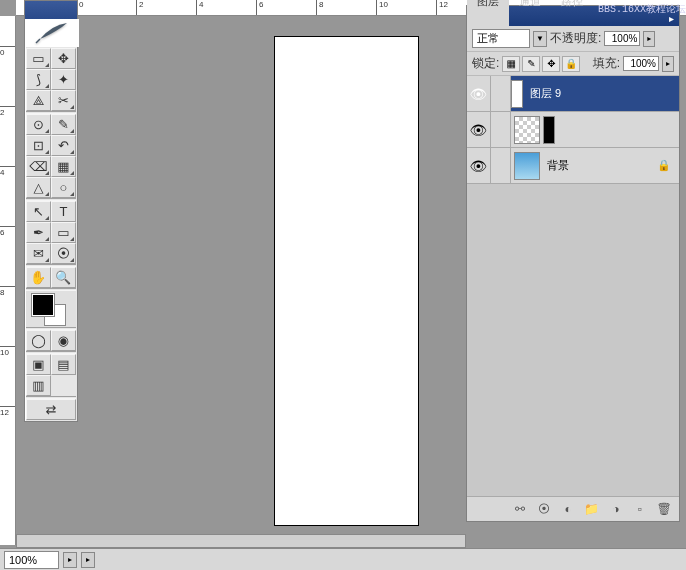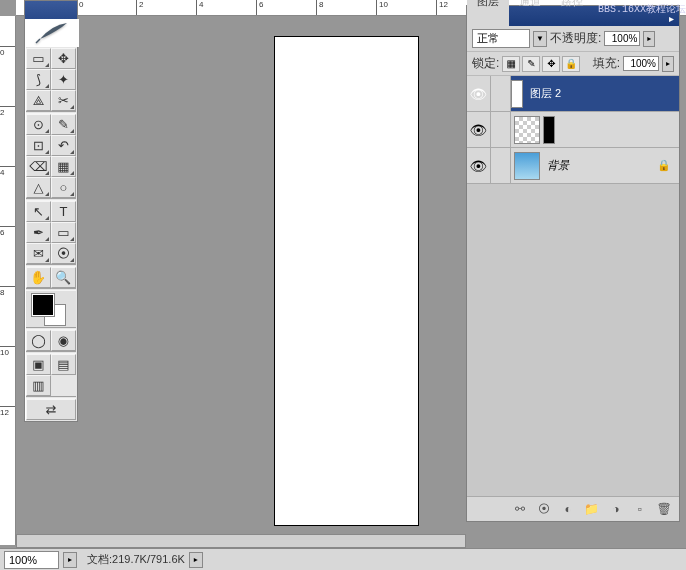--- a/index.html
+++ b/index.html
@@ -158,47 +158,46 @@
     </div>
     <span class="label" style="margin-left:auto">填充:</span>
     <div class="value-input">100%</div>
     <div class="arrow-btn">▸</div>
   </div>
   <div class="layer-list">
     <div class="layer selected">
       <div class="layer-vis">👁</div>
       <div class="layer-link"></div>
       <div class="layer-mask"></div>
-      <span class="layer-name">图层 2</span>
+      <span class="layer-name">图层 9</span>
     </div>
     <div class="layer">
       <div class="layer-vis">👁</div>
       <div class="layer-link"></div>
       <div class="layer-thumb checker"></div>
       <div class="layer-mask black"></div>
     </div>
     <div class="layer">
       <div class="layer-vis">👁</div>
       <div class="layer-link"></div>
       <div class="layer-thumb grad"></div>
-      <span class="layer-name" style="font-style:italic">背景</span>
+      <span class="layer-name" style="">背景</span>
       <span class="layer-lock">🔒</span>
     </div>
   </div>
   <div class="panel-footer">
     <div class="footer-icon">⚯</div>
     <div class="footer-icon">⦿</div>
     <div class="footer-icon">◐</div>
     <div class="footer-icon">📁</div>
     <div class="footer-icon">◑</div>
     <div class="footer-icon">▫</div>
     <div class="footer-icon">🗑</div>
   </div>
 </div>
 
 <div class="scrollbar-h"></div>
 
 <div class="status-bar">
   <div class="status-zoom">100%</div>
   <div class="status-arrow">▸</div>
-  <span class="status-doc"><span>文档:</span><span>219.7K/791.6K</span></span>
   <div class="status-arrow" style="margin-left:4px">▸</div>
 </div>
 
 </body></html>

